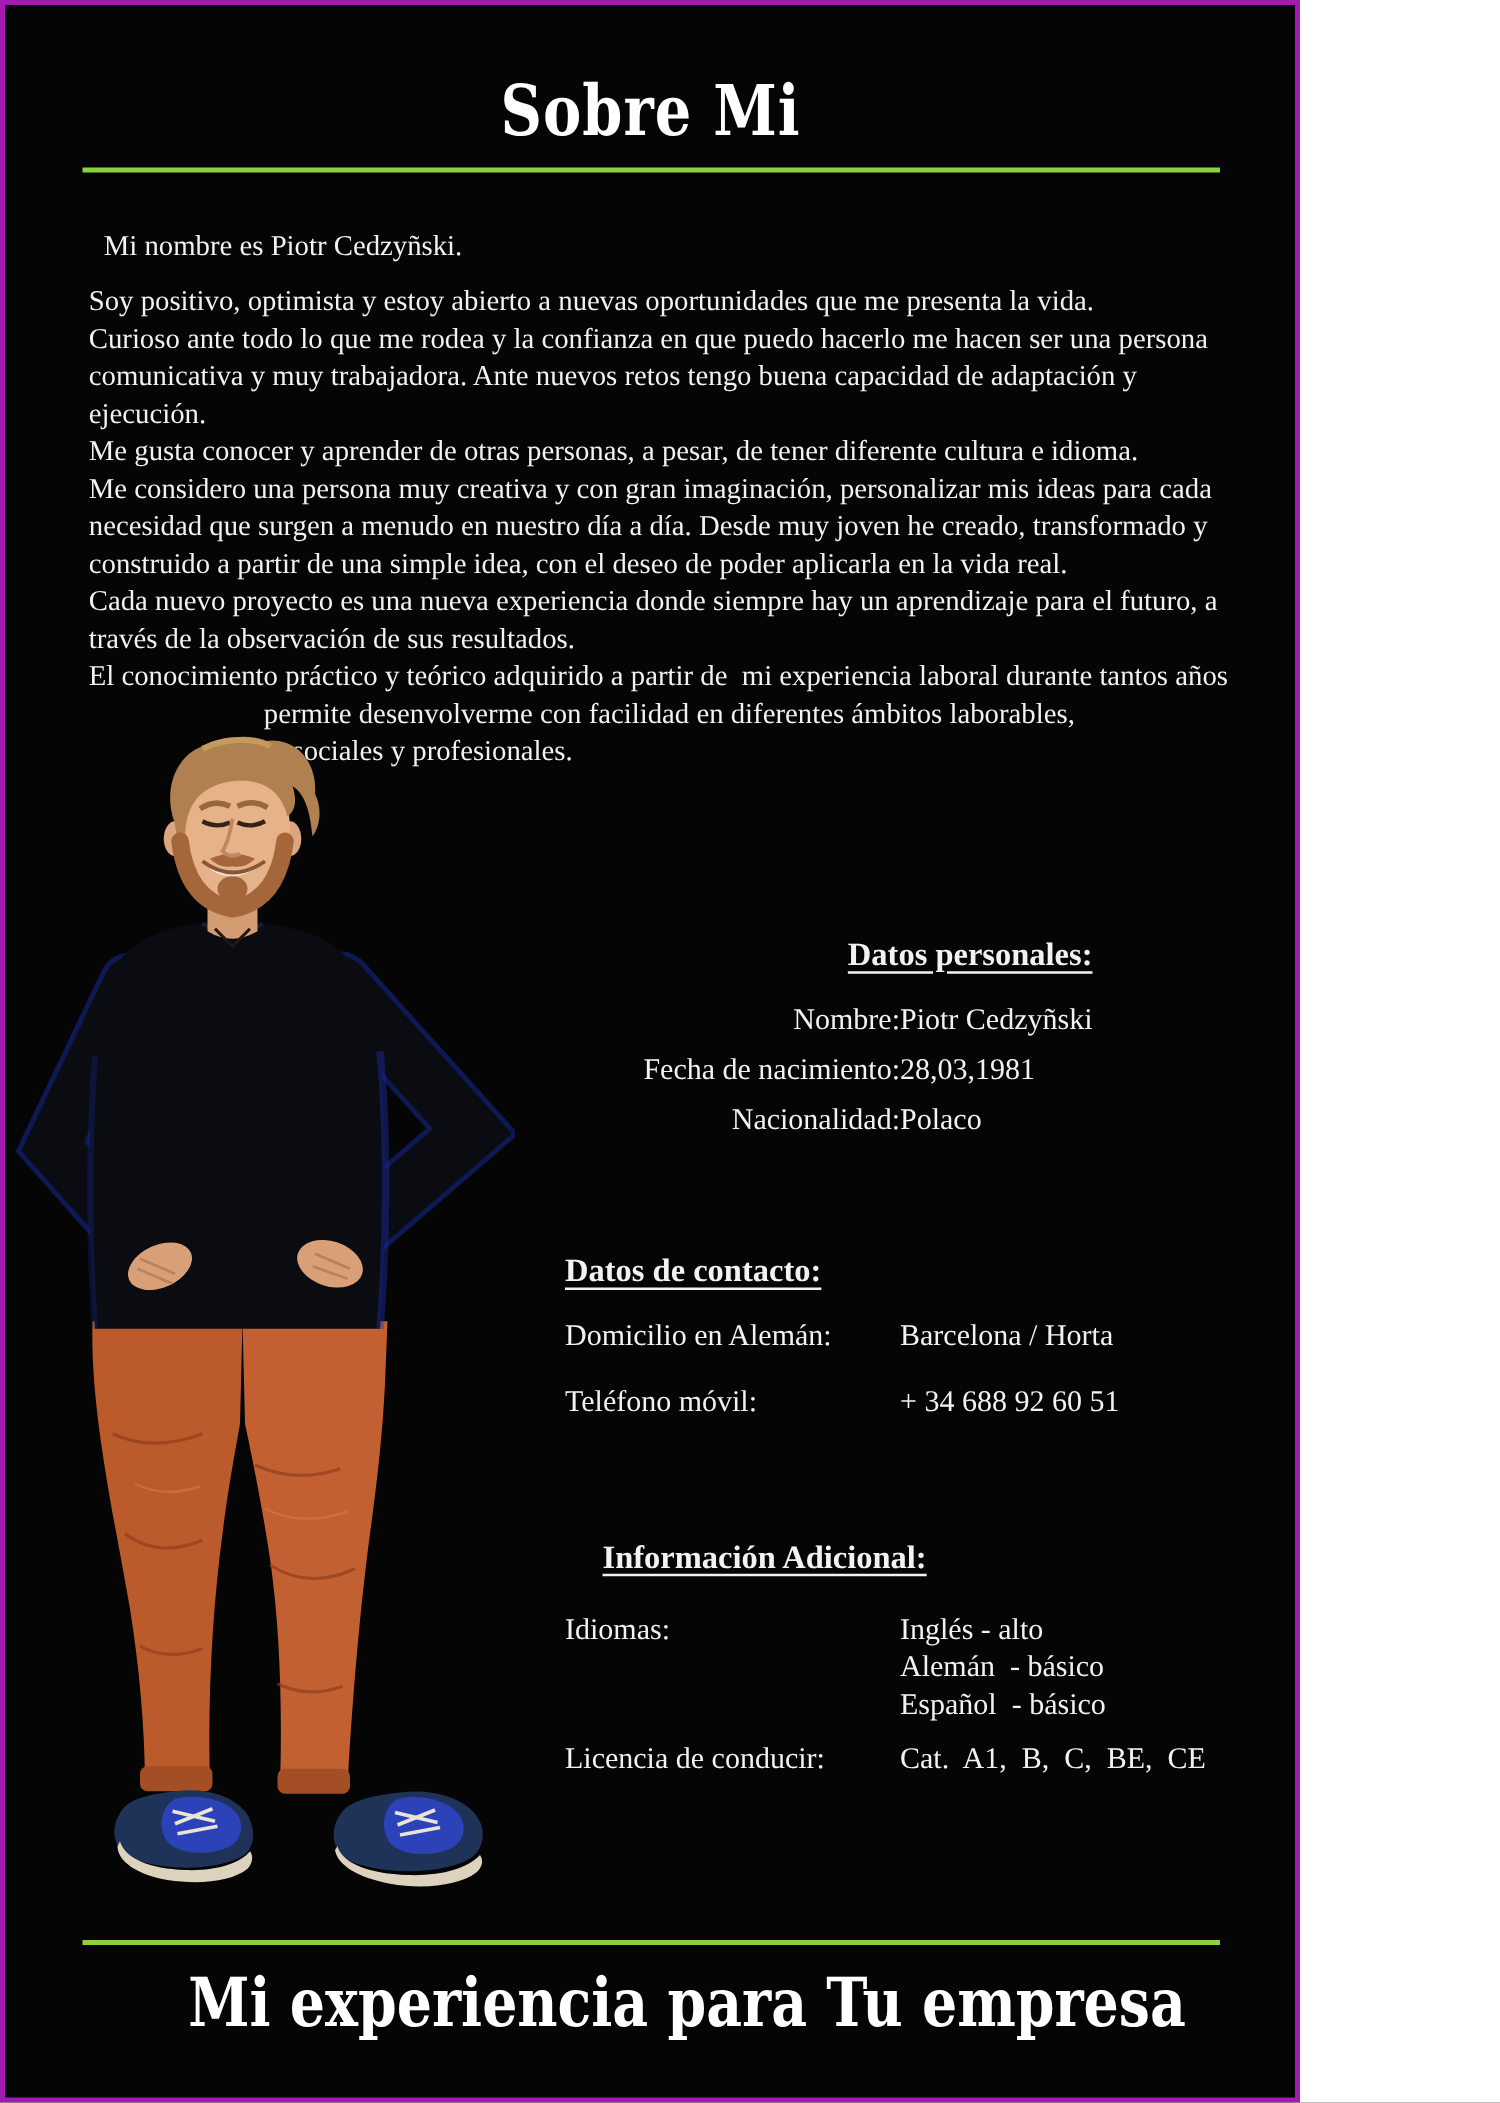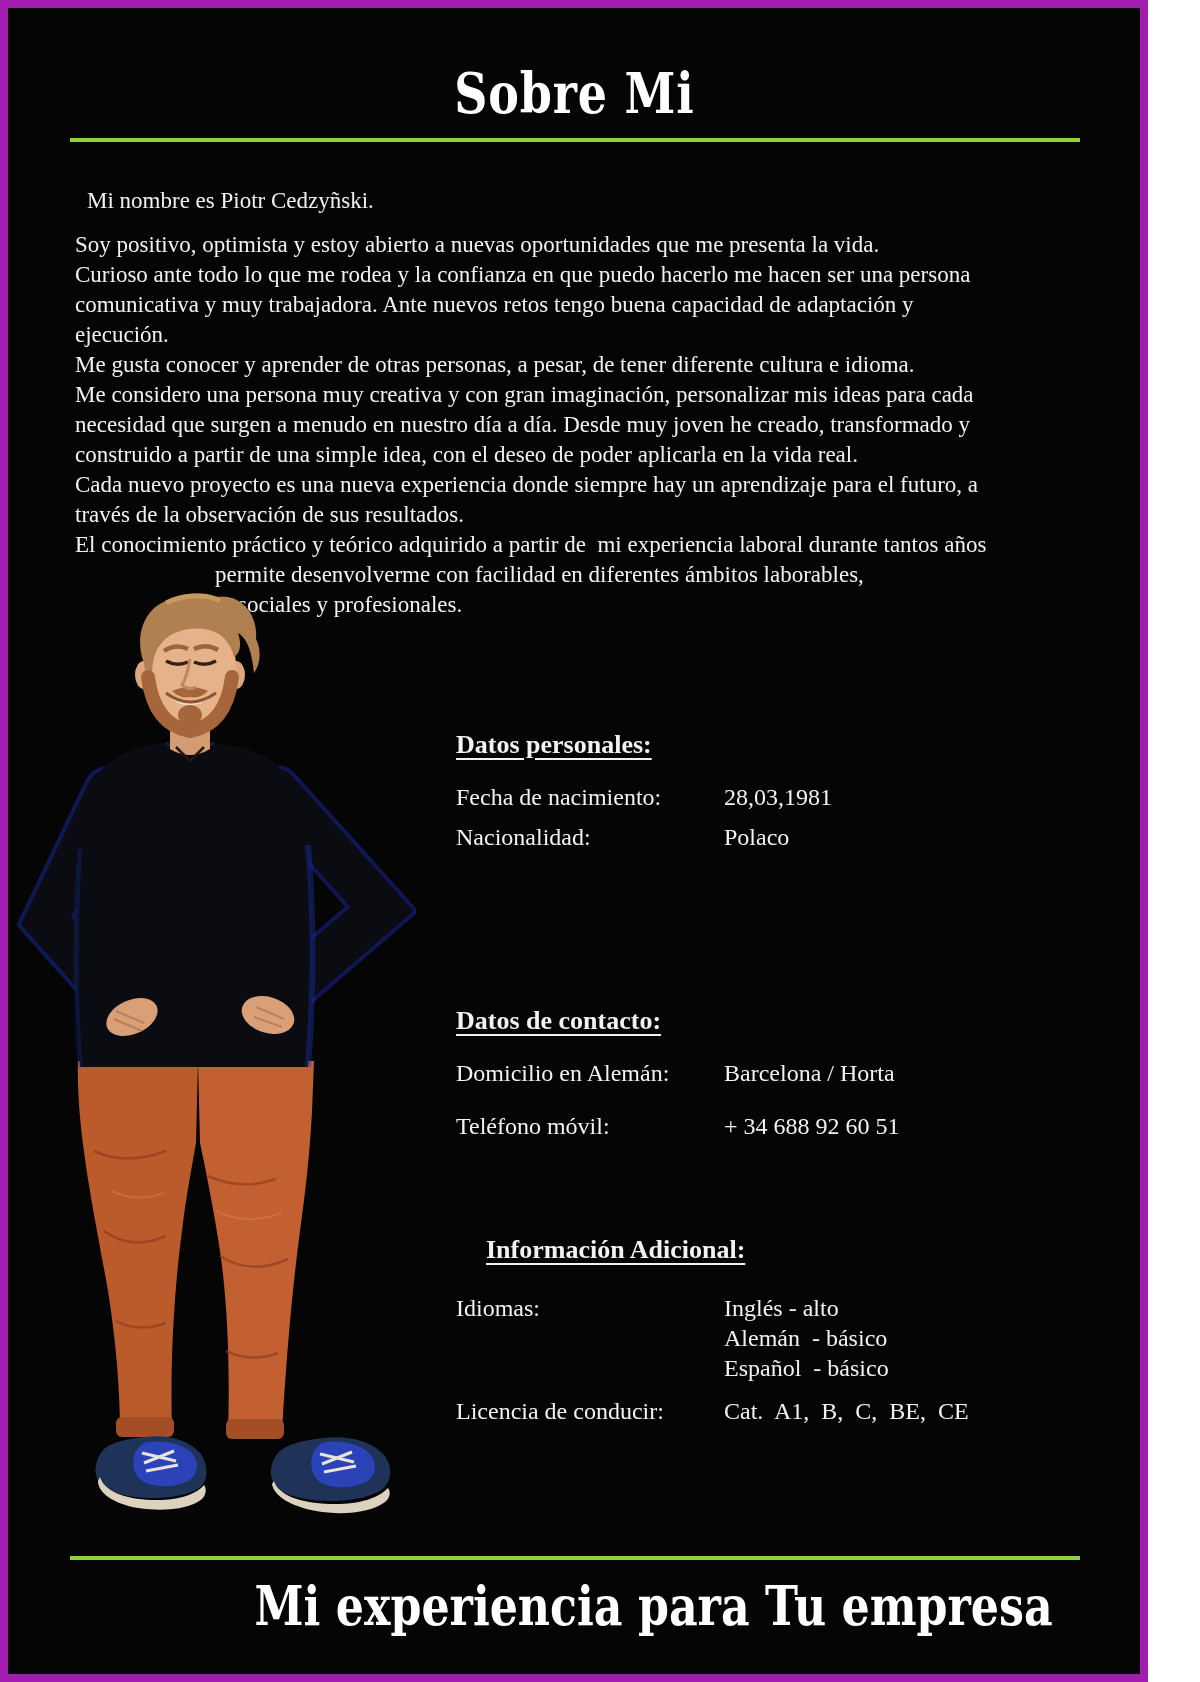--- a/index.html
+++ b/index.html
@@ -1,20 +1,20 @@
 <!DOCTYPE html>
 <html><head>
 <meta charset="utf-8">
 <style>
   html,body{margin:0;padding:0;background:#ffffff;}
   .page{
     position:relative;
-    width:1148px;height:1682px;
+    width:1040px;height:1682px;
     background:#050505;
-    border:8px solid #a21caf;
+    border:4px solid #a21caf;
     box-sizing:border-box;
     overflow:hidden;
     font-family:"Liberation Serif", serif;
     color:#f2f2f2;
   }
   .title-wrap{position:absolute;top:52px;left:0;width:100%;text-align:center;}
   .title-wrap span{
     display:inline-block;
     font-family:"DejaVu Serif", serif;
     font-weight:bold;font-size:56px;color:#ffffff;
@@ -28,21 +28,21 @@
   .about{position:absolute;top:222px;left:67px;width:1078px;font-size:23px;line-height:30px;}
   .about-body{white-space:pre-wrap;}
   .about-indent1{margin-left:140px;}
   .about-indent2{margin-left:163px;}
   .photo{position:absolute;left:8px;top:583px;width:400px;height:930px;}
   .section{position:absolute;left:448px;}
   .section h2{
     font-size:26px;line-height:30px;margin:0 0 22px 0;font-weight:bold;
     text-decoration:underline;text-decoration-thickness:2px;text-underline-offset:5px;
   }
-  .sec-personales{top:722px;}
+  .sec-personales{top:745px;text-align:right;}
   .sec-contacto{top:998px;}
   .sec-adicional{top:1227px;}
   .sec-adicional h2{margin-bottom:28px;margin-left:30px;}
   .row{display:flex;font-size:24px;line-height:30px;align-items:flex-start;}
   .row .label{width:268px;flex-shrink:0;}
   .row .value{white-space:pre-wrap;}
   .sec-personales .row{height:40px;}
   .sec-contacto .row{height:53px;}
   .sec-adicional .row-idiomas{margin-bottom:13px;}
   .footer-wrap{position:absolute;top:1566px;left:0;width:100%;text-align:right;}
@@ -173,20 +173,24 @@
       <g stroke="#b27a52" stroke-width="2" fill="none" opacity=".8">
         <path d="M240,416 L268,428"></path>
           <path d="M238,426 L266,436"></path>
       </g>
     </g>
   </svg>
 
   <section class="section sec-personales">
     <h2>Datos personales:</h2>
     <div class="row">
+      <span class="label">Nombre:</span>
+      <span class="value">Piotr Cedzyñski</span>
+    </div>
+    <div class="row">
       <span class="label">Fecha de nacimiento:</span>
       <span class="value">28,03,1981</span>
     </div>
     <div class="row">
       <span class="label">Nacionalidad:</span>
       <span class="value">Polaco</span>
     </div>
   </section>
 
   <section class="section sec-contacto">

